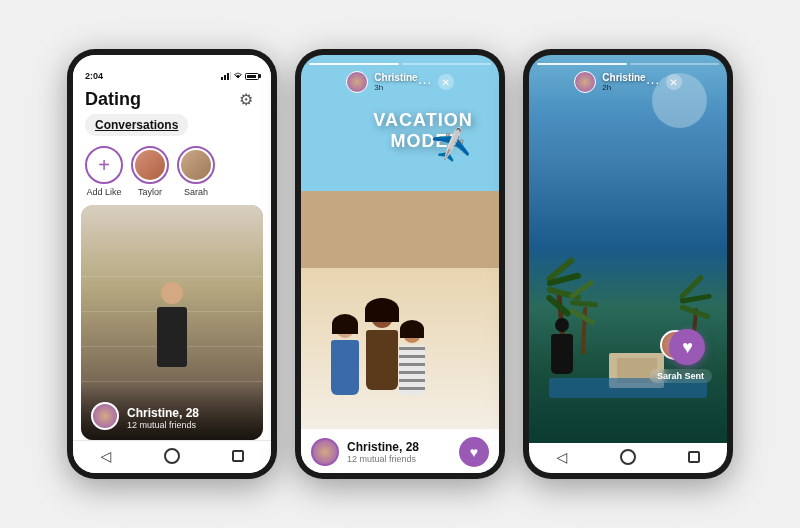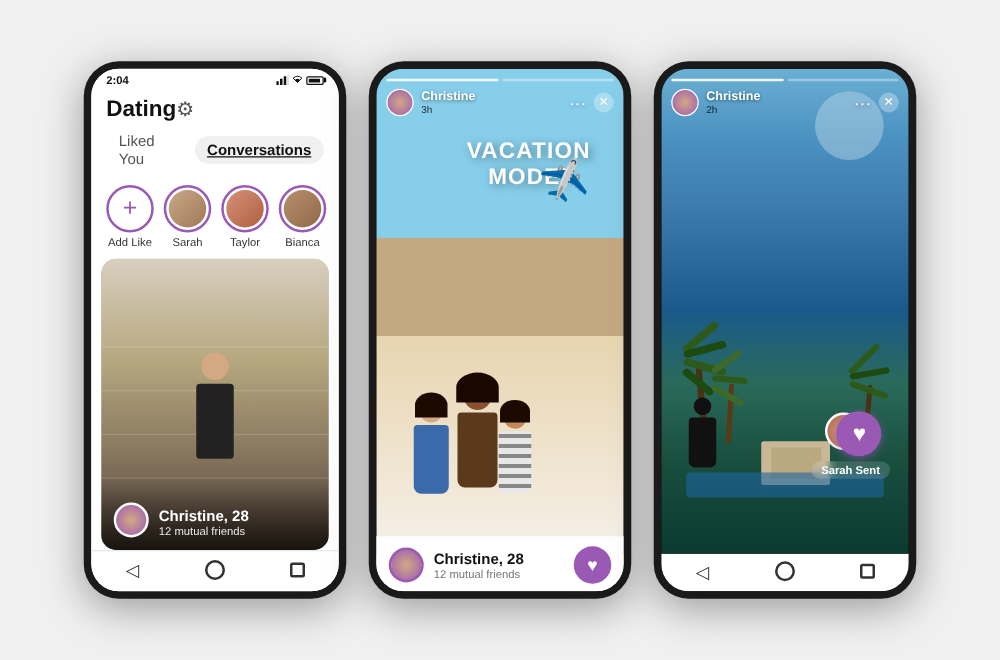--- a/index.html
+++ b/index.html
@@ -33,21 +33,21 @@
       overflow: hidden;
       background: #fff;
       position: relative;
       display: flex;
       flex-direction: column;
     }
 
     
     .status-bar {
       background: #fff;
-      padding: 4px 12px 2px;
+      padding: 16px 12px 2px;
       display: flex;
       justify-content: space-between;
       align-items: center;
       font-size: 9px;
       font-weight: 600;
       color: #111;
       flex-shrink: 0;
     }
     .status-icons {
       display: flex;
@@ -117,20 +117,21 @@
     .phone1 .app-content {
       flex: 1;
       overflow: hidden;
       background: #fff;
       display: flex;
       flex-direction: column;
     }
     .dating-header {
       padding: 6px 12px 4px;
       display: flex;
+      justify-content: space-between;
       align-items: center;
     }
     .dating-title {
       font-size: 18px;
       font-weight: 700;
       color: #111;
     }
     .gear-icon {
       width: 20px;
       height: 20px;
@@ -325,21 +326,21 @@
       flex: 1;
       background: rgba(255,255,255,0.5);
     }
     .progress-bar.done { background: rgba(255,255,255,0.9); }
     .story-header {
       position: absolute;
       top: 16px;
       left: 8px; right: 8px;
       display: flex;
       align-items: center;
-      justify-content: space-between;
+      justify-content: center;
     }
     .story-user {
       display: flex;
       align-items: center;
       gap: 6px;
     }
     .story-user-avatar {
       width: 22px;
       height: 22px;
       border-radius: 50%;
@@ -615,51 +616,44 @@
     </div>
 
     <div class="app-content">
 
       <div class="dating-header">
         <span class="dating-title">Dating</span>
         <span class="gear-icon">⚙</span>
       </div>
 
       <div class="dating-tabs">
-        <span class="tab-liked">Liked You</span>
         <span class="tab-conversations">Conversations</span>
       </div>
 
       <div class="stories-row">
 
         <div class="story-item">
           <div class="add-story-btn">+</div>
           <span class="story-label">Add Like</span>
         </div>
 
         <div class="story-item">
           <div class="story-ring">
-            <div class="story-inner" style="background: linear-gradient(135deg, #c8a888, #a07858);"></div>
-          </div>
-          <span class="story-label">Sarah</span>
+            <div class="story-inner" style="background: linear-gradient(135deg, #d4917a, #b06040);"></div>
+          </div>
+          <span class="story-label">Taylor</span>
         </div>
 
         <div class="story-item">
           <div class="story-ring">
-            <div class="story-inner" style="background: linear-gradient(135deg, #d4917a, #b06040);"></div>
-          </div>
-          <span class="story-label">Taylor</span>
-        </div>
-
-        <div class="story-item">
-          <div class="story-ring">
-            <div class="story-inner" style="background: linear-gradient(135deg, #b89070, #906848);"></div>
-          </div>
-          <span class="story-label">Bianca</span>
-        </div>
+            <div class="story-inner" style="background: linear-gradient(135deg, #c8a888, #a07858);"></div>
+          </div>
+          <span class="story-label">Sarah</span>
+        </div>
+
       </div>
 
       <div class="profile-card">
         <div class="stair-bg"></div>
 
         <div class="stair-lines">
           <div class="stair-line" style="top:30%"></div>
           <div class="stair-line" style="top:45%"></div>
           <div class="stair-line" style="top:60%"></div>
           <div class="stair-line" style="top:75%"></div>

